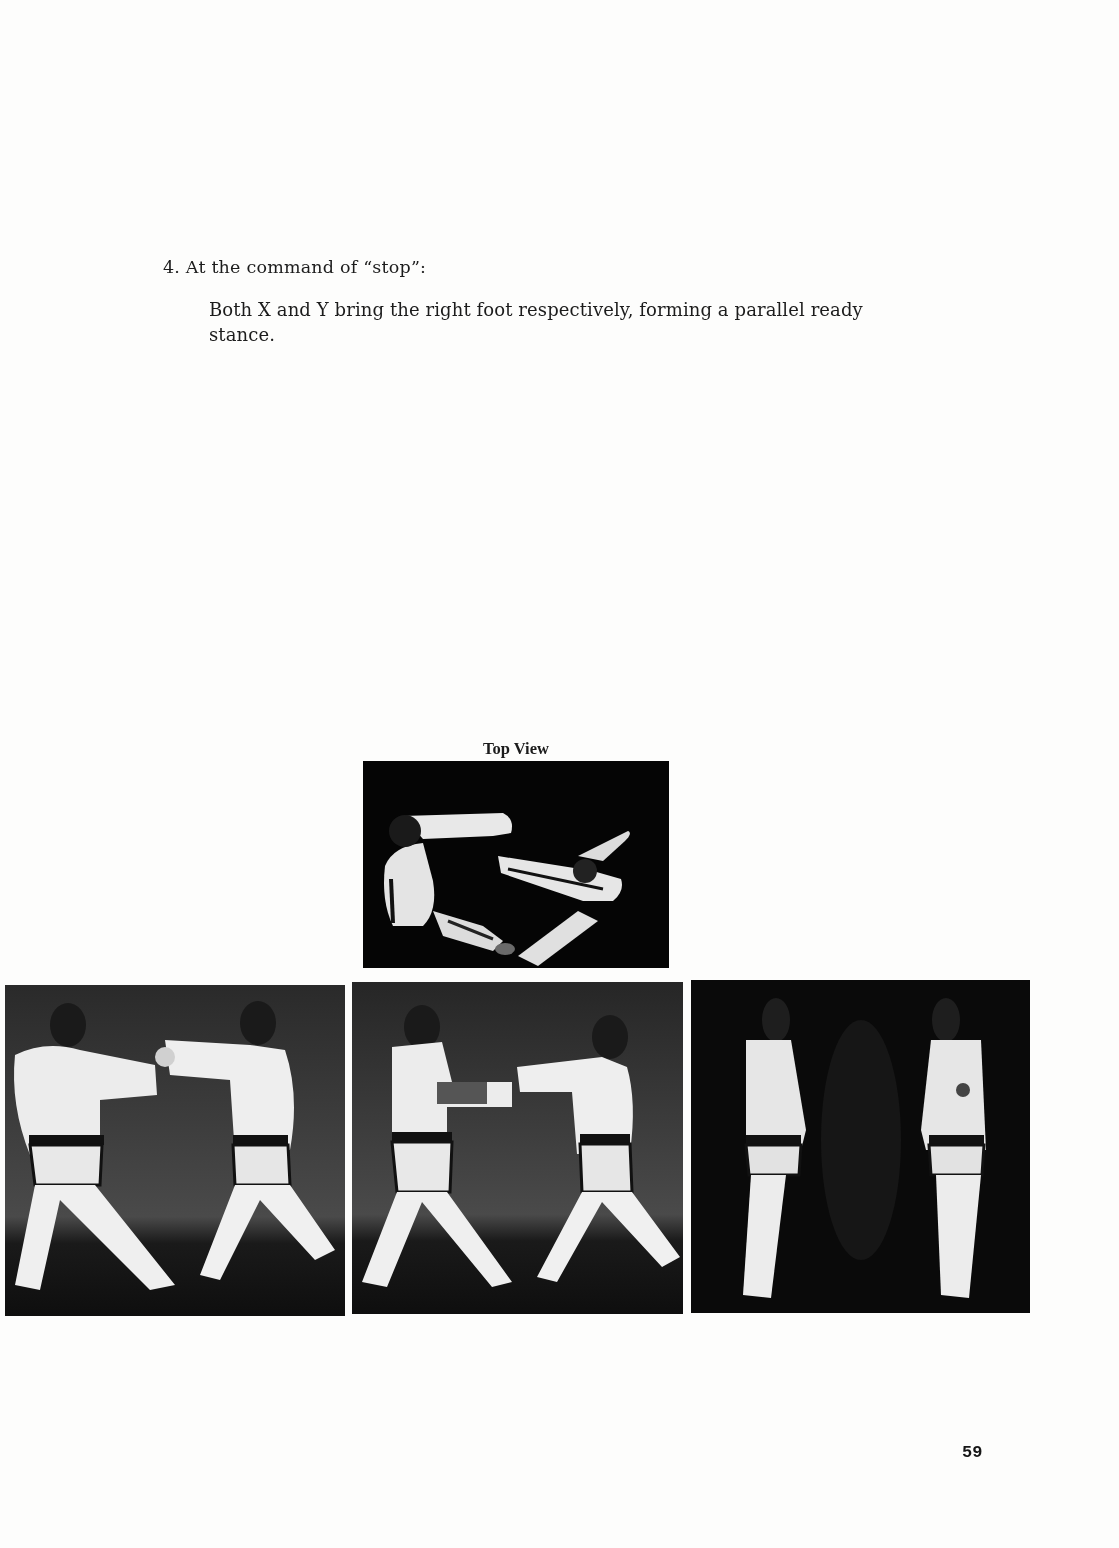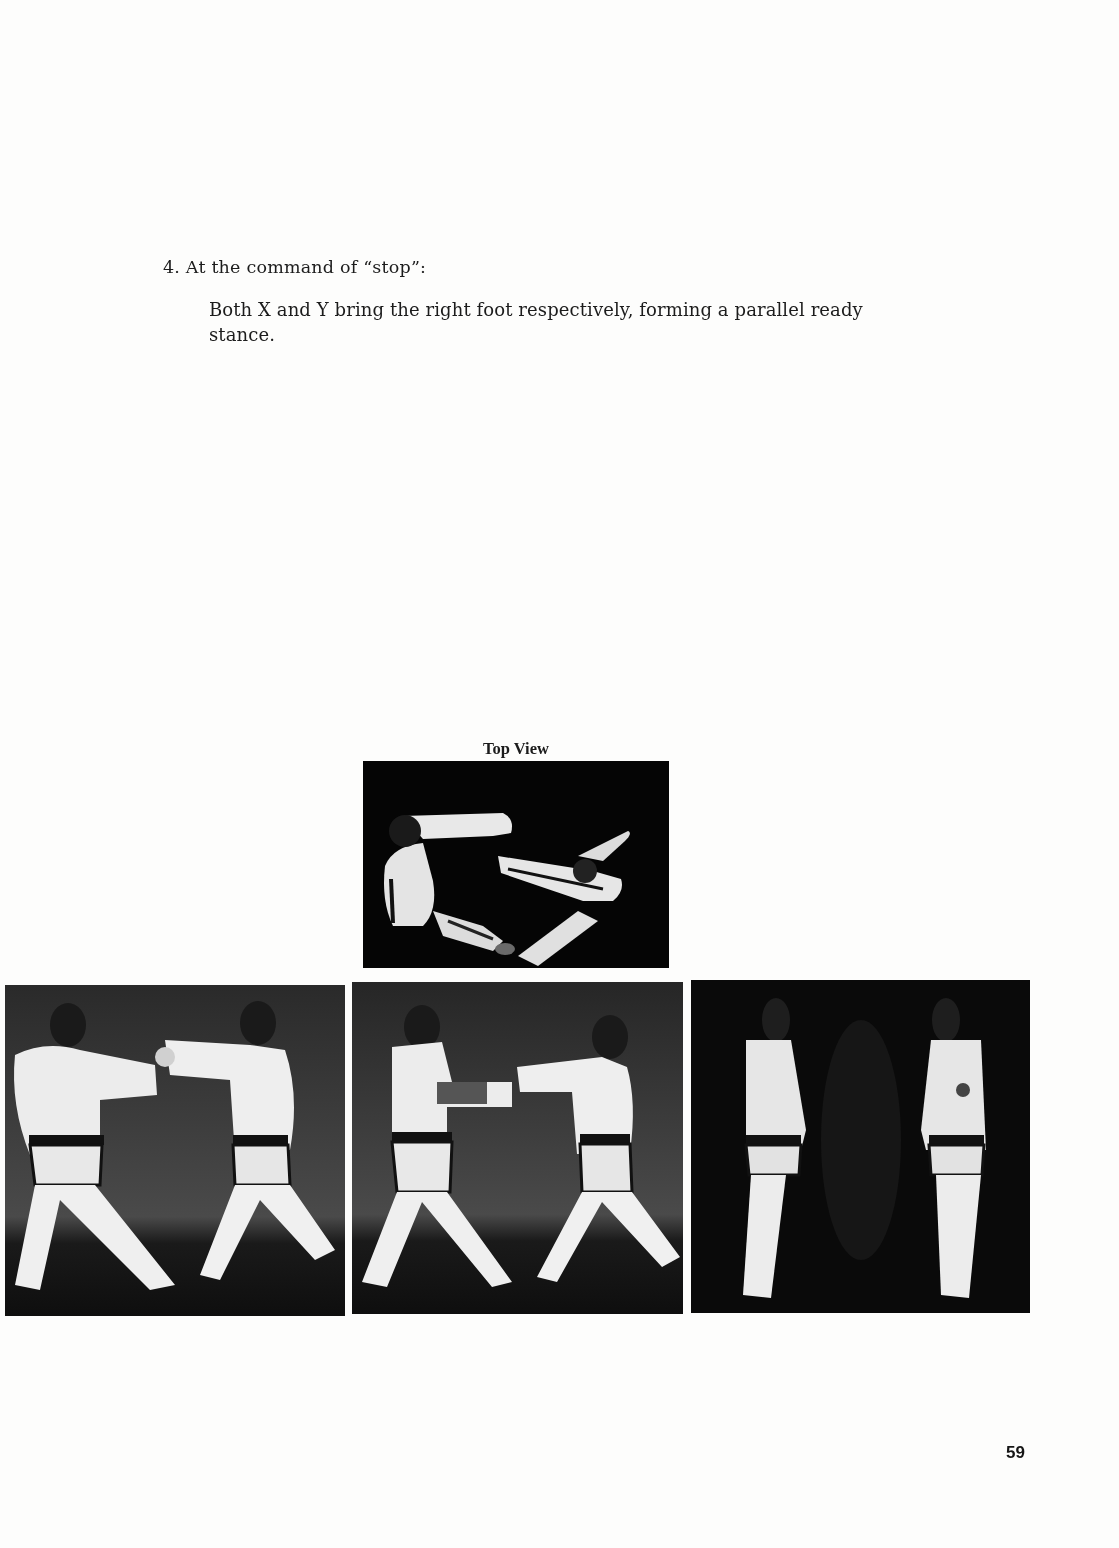--- a/index.html
+++ b/index.html
@@ -28,22 +28,22 @@
     .photo {
       position: absolute; background: #0c0c0c; overflow: hidden;
     }
     .photo svg { width: 100%; height: 100%; display: block; }
     .top-photo { left: 363px; top: 761px; width: 306px; height: 207px; background:#050505; }
     .photo-1 { left: 5px; top: 985px; width: 340px; height: 331px; }
     .photo-2 { left: 352px; top: 982px; width: 331px; height: 332px; }
     .photo-3 { left: 691px; top: 980px; width: 339px; height: 333px; background:#0a0a0a; }
     .page-number {
       position: absolute; left: 962px; top: 1443px;
-      font-family: Liberation Sans, sans-serif;
-      font-weight: bold; font-size: 17px; color: #161616; margin-left: 44px;
+      font-family: Liberation Mono, monospace;
+      font-weight: bold; font-size: 17px; color: #161616;
     }
   </style>
 </head>
 <body>
 
 <div class="step-heading">4. At the command of “stop”:</div>
 <div class="step-body">Both X and Y bring the right foot respectively, forming a parallel ready stance.</div>
 
 <div class="caption">Top View</div>
 

